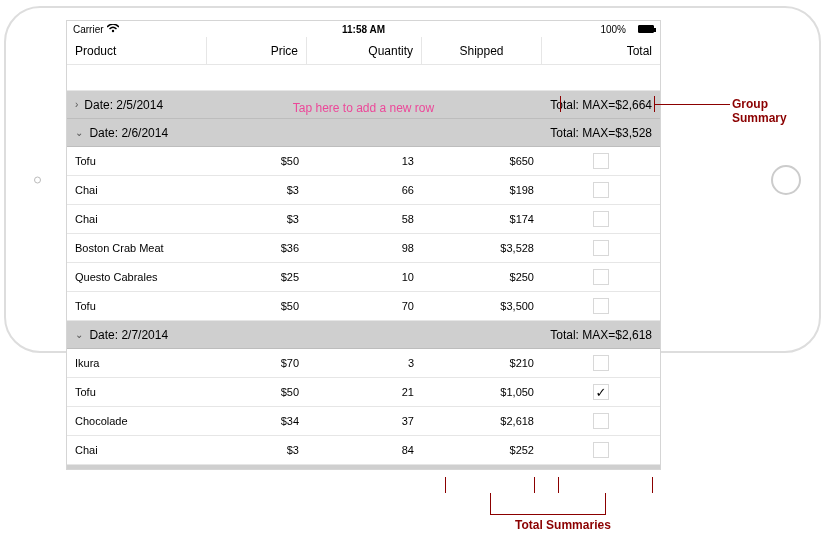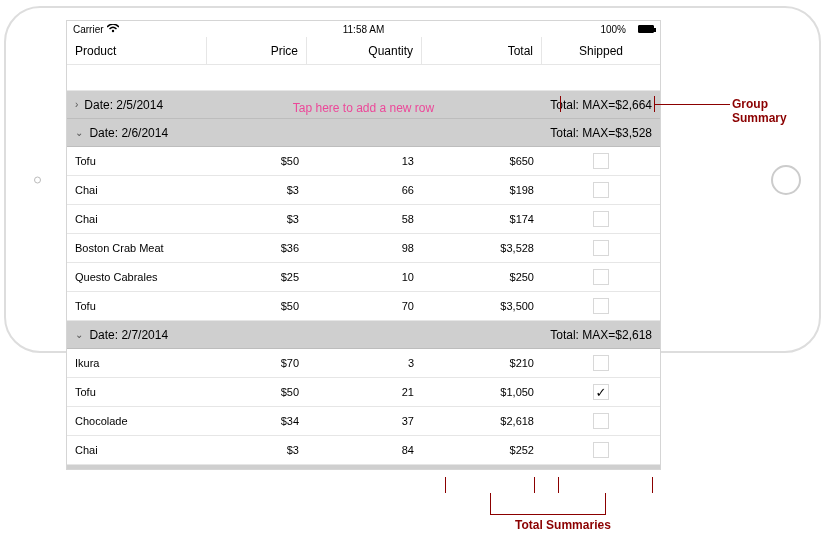--- a/index.html
+++ b/index.html
@@ -47,21 +47,21 @@
   }
   .status-bar {
     height: 16px;
     display: flex;
     align-items: center;
     font-size: 10px;
     padding: 0 6px;
     position: relative;
   }
   .status-left { position: absolute; left: 6px; display:flex; align-items:center; gap:3px; }
-  .status-center { position: absolute; left: 50%; transform: translateX(-50%); font-weight:400; }
+  .status-center { position: absolute; left: 50%; transform: translateX(-50%); font-weight:700; }
   .status-right { position: absolute; right: 6px; display:flex; align-items:center; gap:12px; }
   .battery {
     display:inline-block; width:16px; height:8px;
     border:1px solid #000; border-radius:1px; position:relative;
     background:#000;
   }
   .battery::after {
     content:""; position:absolute; right:-3px; top:2px;
     width:2px; height:4px; background:#000;
   }
@@ -170,22 +170,22 @@
         <span class="battery"></span>
       </div>
     </div>
 
     <div class="grid">
 
       <div class="header-row">
         <div class="cell">Product</div>
         <div class="cell right">Price</div>
         <div class="cell right">Quantity</div>
+        <div class="cell center">Shipped</div>
         <div class="cell right">Total</div>
-        <div class="cell center">Shipped</div>
       </div>
 
       <div class="addnew-row">
         <div class="cell">Tap here to add a new row</div>
       </div>
 
       <div id="groups-container">
           <div class="group-row">
             <div class="gleft">
               <span class="chevron">›</span>

